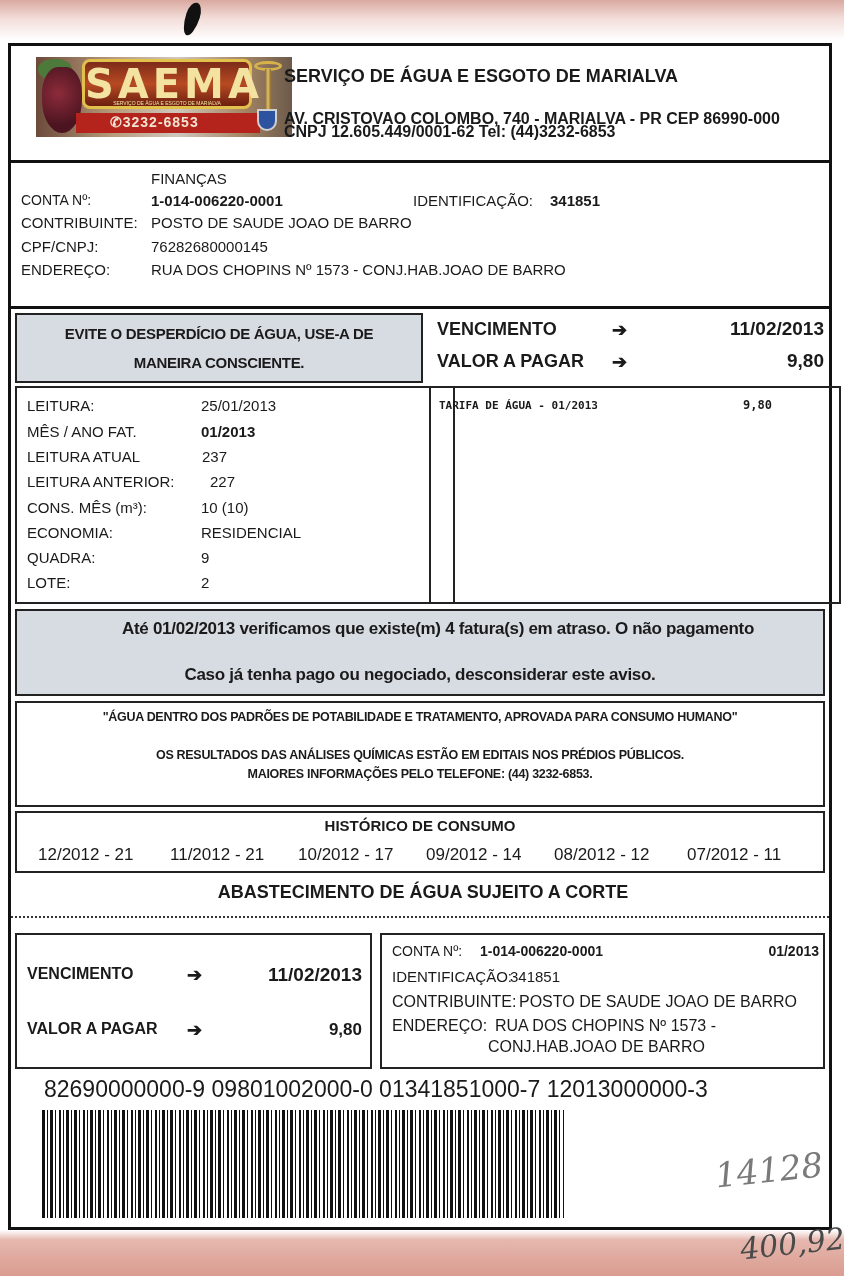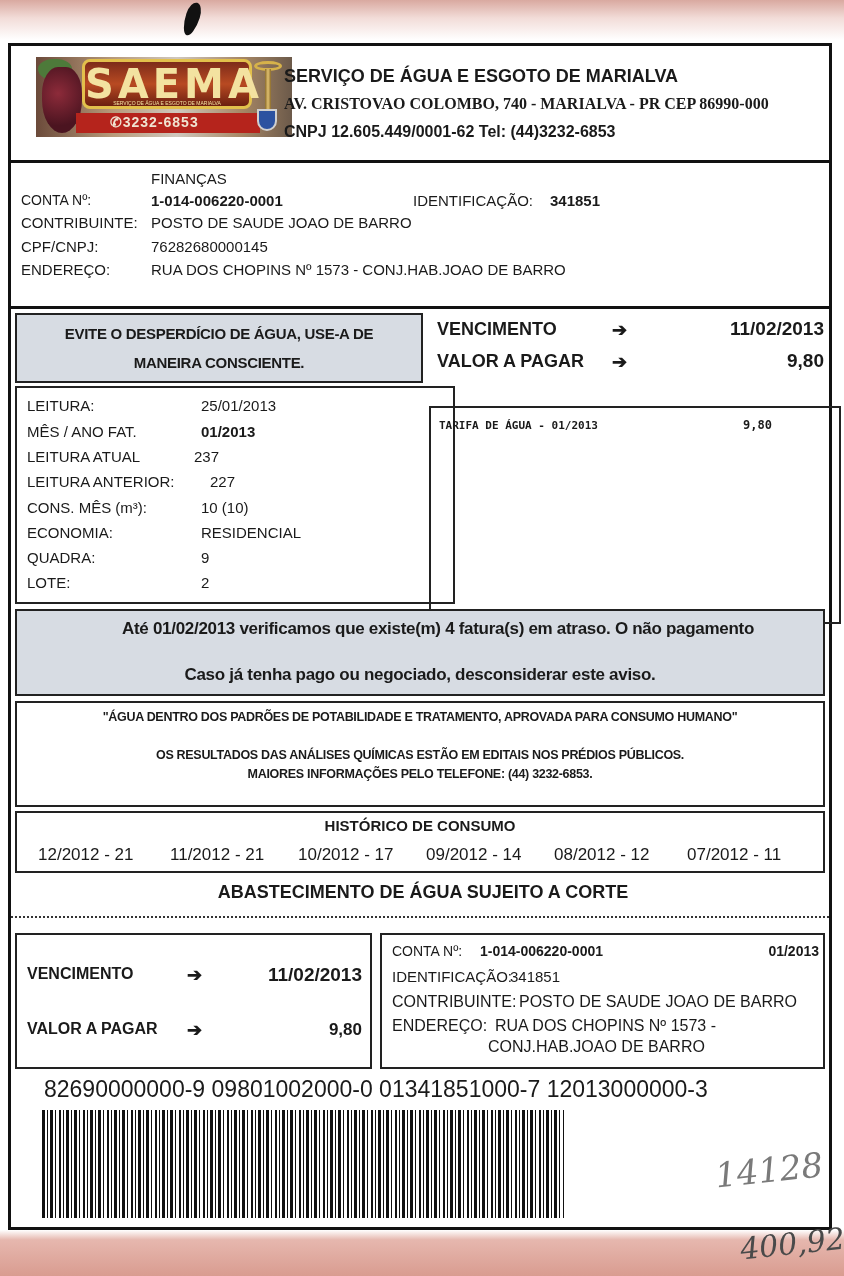--- a/index.html
+++ b/index.html
@@ -41,21 +41,21 @@
   .logo .tagline { position:absolute; left:52px; top:43px; width:158px; height:7px; font-size:5px; color:#f3e2a0; text-align:center; }
   .logo .redbar { position:absolute; left:40px; top:56px; width:184px; height:20px; background: #b5241c; }
   .logo .phone { position:absolute; left:74px; top:57px; font-size:14px; font-weight:bold; color:#f0e4d2; letter-spacing:1px; }
   .logo .valve { position:absolute; left:215px; top:2px; width:34px; height:76px; }
   .logo .valve .wheel { position:absolute; left:3px; top:2px; width:28px; height:10px; border:3px solid #d6b24a; border-radius:50%; }
   .logo .valve .stem { position:absolute; left:14px; top:10px; width:6px; height:50px; background: linear-gradient(90deg,#8a6a2a,#e0c070,#8a6a2a); }
   .logo .valve .crest { position:absolute; left:6px; top:50px; width:20px; height:22px; background:#2c52a0; border:2px solid #d0d0d0; border-radius: 0 0 10px 10px; }
 
   .hdr-text { position: absolute; left: 284px; font-weight: bold; font-size: 17px; white-space: nowrap; }
   .hdr-text.t1 { top: 66px; font-size: 18px; }
-  .hdr-text.t2 { top: 95px; font-size: 16px; font-family: Liberation Serif, serif; }
+  .hdr-text.t2 { top: 110px; font-size: 16px; }
   .hdr-text.t3 { top: 123px; font-size: 16px; }
 
   
   .lbl { position: absolute; font-size: 15px; white-space: nowrap; }
   .b { font-weight: bold; }
 
   .center { text-align: center; }
   .cond { letter-spacing: -0.3px; }
   .mono { font-family: "DejaVu Sans Mono", monospace; }
   .arrow { font-weight: bold; font-size: 18px; }
@@ -111,34 +111,34 @@
 <div class="lbl b" style="left:437px; top:351px; font-size:18px;">VALOR A PAGAR</div>
 <div class="lbl arrow" style="left:612px; top:351px;">➔</div>
 <div class="lbl b" style="right:20px; top:350px; font-size:19px;">9,80</div>
 
 <div class="box" style="left:15px; top:386px; width:440px; height:218px;">
   <div class="lbl" style="left:10px; top:9px;">LEITURA:</div>
   <div class="lbl" style="left:184px; top:9px;">25/01/2013</div>
   <div class="lbl" style="left:10px; top:35px;">MÊS / ANO FAT.</div>
   <div class="lbl b" style="left:184px; top:35px;">01/2013</div>
   <div class="lbl" style="left:10px; top:60px;">LEITURA ATUAL</div>
-  <div class="lbl" style="left:177px; top:60px;">237</div>
+  <div class="lbl" style="left:185px; top:60px;">237</div>
   <div class="lbl" style="left:10px; top:85px;">LEITURA ANTERIOR:</div>
   <div class="lbl" style="left:193px; top:85px;">227</div>
   <div class="lbl" style="left:10px; top:111px;">CONS. MÊS (m³):</div>
   <div class="lbl" style="left:184px; top:111px;">10 (10)</div>
   <div class="lbl" style="left:10px; top:136px;">ECONOMIA:</div>
   <div class="lbl" style="left:184px; top:136px;">RESIDENCIAL</div>
   <div class="lbl" style="left:10px; top:161px;">QUADRA:</div>
   <div class="lbl" style="left:184px; top:161px;">9</div>
   <div class="lbl" style="left:10px; top:186px;">LOTE:</div>
   <div class="lbl" style="left:184px; top:186px;">2</div>
 </div>
 
-<div class="box" style="left:429px; top:386px; width:412px; height:218px;margin-top:20px;">
+<div class="box" style="left:429px; top:386px; width:412px; height:218px;">
   <div class="lbl mono b" style="left:8px; top:11px; font-size:11px;">TARIFA DE ÁGUA - 01/2013</div>
   <div class="lbl mono b" style="left:312px; top:10px; font-size:12px;">9,80</div>
 </div>
 
 <div class="box gray" style="left:15px; top:609px; width:810px; height:87px;">
   <div class="b center cond" style="position:absolute; left:0; right:0; top:8px; font-size:17px;padding-left:36px;">Até 01/02/2013 verificamos que existe(m) 4 fatura(s) em atraso. O não pagamento</div>
   <div class="b center cond" style="position:absolute; left:0; right:0; top:54px; font-size:17px;">Caso já tenha pago ou negociado, desconsiderar este aviso.</div>
 </div>
 
 <div class="box" style="left:15px; top:701px; width:810px; height:106px;">

